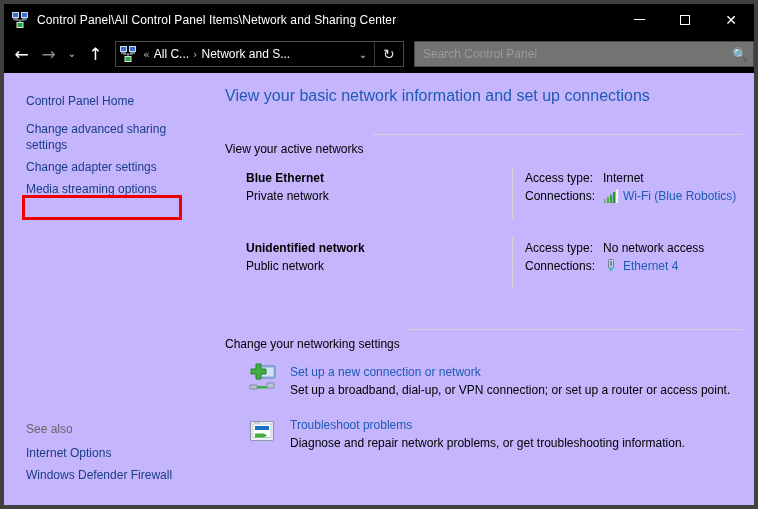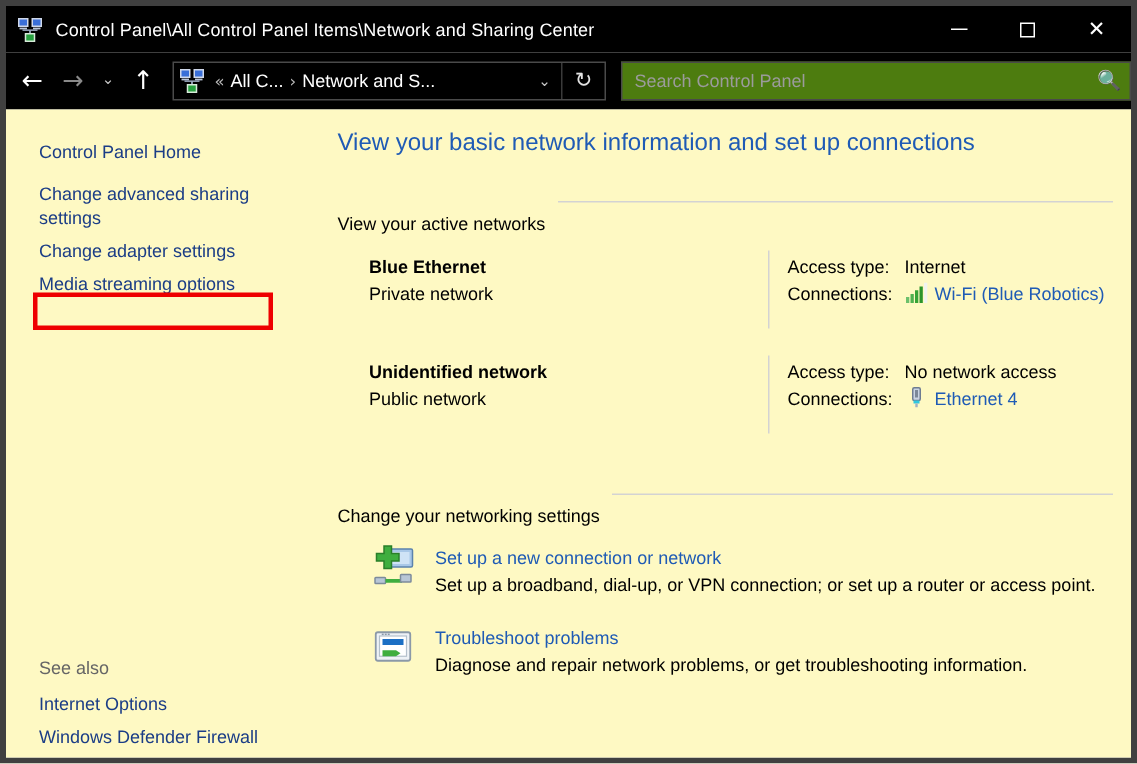--- a/index.html
+++ b/index.html
@@ -151,21 +151,21 @@
     height: 24px;
     line-height: 24px;
     font-family: "DejaVu Sans", sans-serif;
   }
   .searchbox {
     flex: 0 0 auto;
     width: 340px;
     height: 26px;
     margin-left: 10px;
     border: 1px solid #4a4a4a;
-    background: #4d7c0f;
+    background: #737373;
     display: flex;
     align-items: center;
     box-sizing: border-box;
   }
   .searchinput {
     flex: 1 1 auto;
     background: transparent;
     border: none;
     outline: none;
     color: #e6e6e6;
@@ -179,21 +179,21 @@
     text-align: center;
     color: #d9d9d9;
     font-size: 13px;
     font-family: "DejaVu Sans", sans-serif;
   }
 
   
   .content {
     flex: 1 1 auto;
     display: flex;
-    background: #fef9c3;
+    background: #c4b5fd;
     position: relative;
     overflow: hidden;
   }
   .sidebar {
     width: 213px;
     flex: 0 0 auto;
     position: relative;
     padding-top: 17px;
     box-sizing: border-box;
   }
@@ -212,21 +212,20 @@
   .seealso {
     position: absolute;
     left: 0;
     top: 349px;
     width: 213px;
   }
   .seealso-title {
     color: #666666;
     font-size: 12px;
     padding: 0 0 6px 22px;
-    margin-top: 16px;
   }
 
   .highlight-box {
     position: absolute;
     left: 18px;
     top: 122px;
     width: 160px;
     height: 25px;
     border: 3px solid #ee0000;
     box-sizing: border-box;
@@ -295,20 +294,21 @@
     flex: 0 0 auto;
     align-self: stretch;
   }
   .net-right {
     flex: 1 1 auto;
     padding-left: 12px;
     padding-top: 2px;
   }
   .prop-row {
     display: flex;
+    align-items: center;
     line-height: 18px;
     min-height: 18px;
   }
   .prop-key {
     width: 78px;
     flex: 0 0 auto;
     font-size: 12px;
     color: #000000;
   }
   .prop-val {

